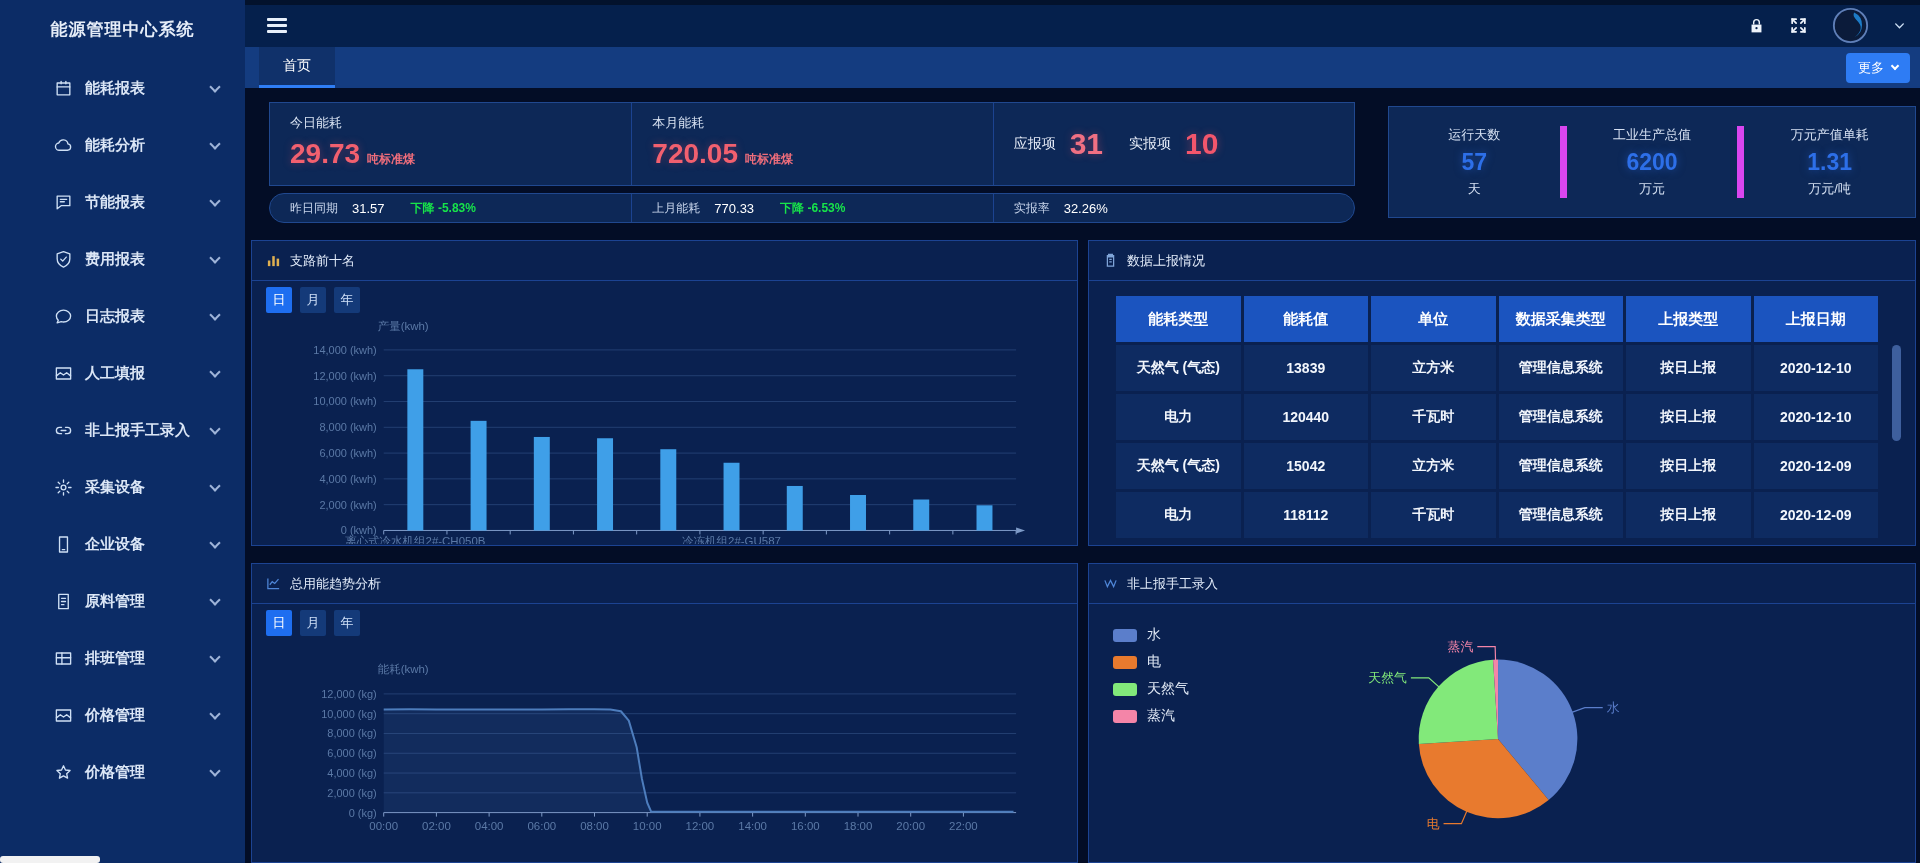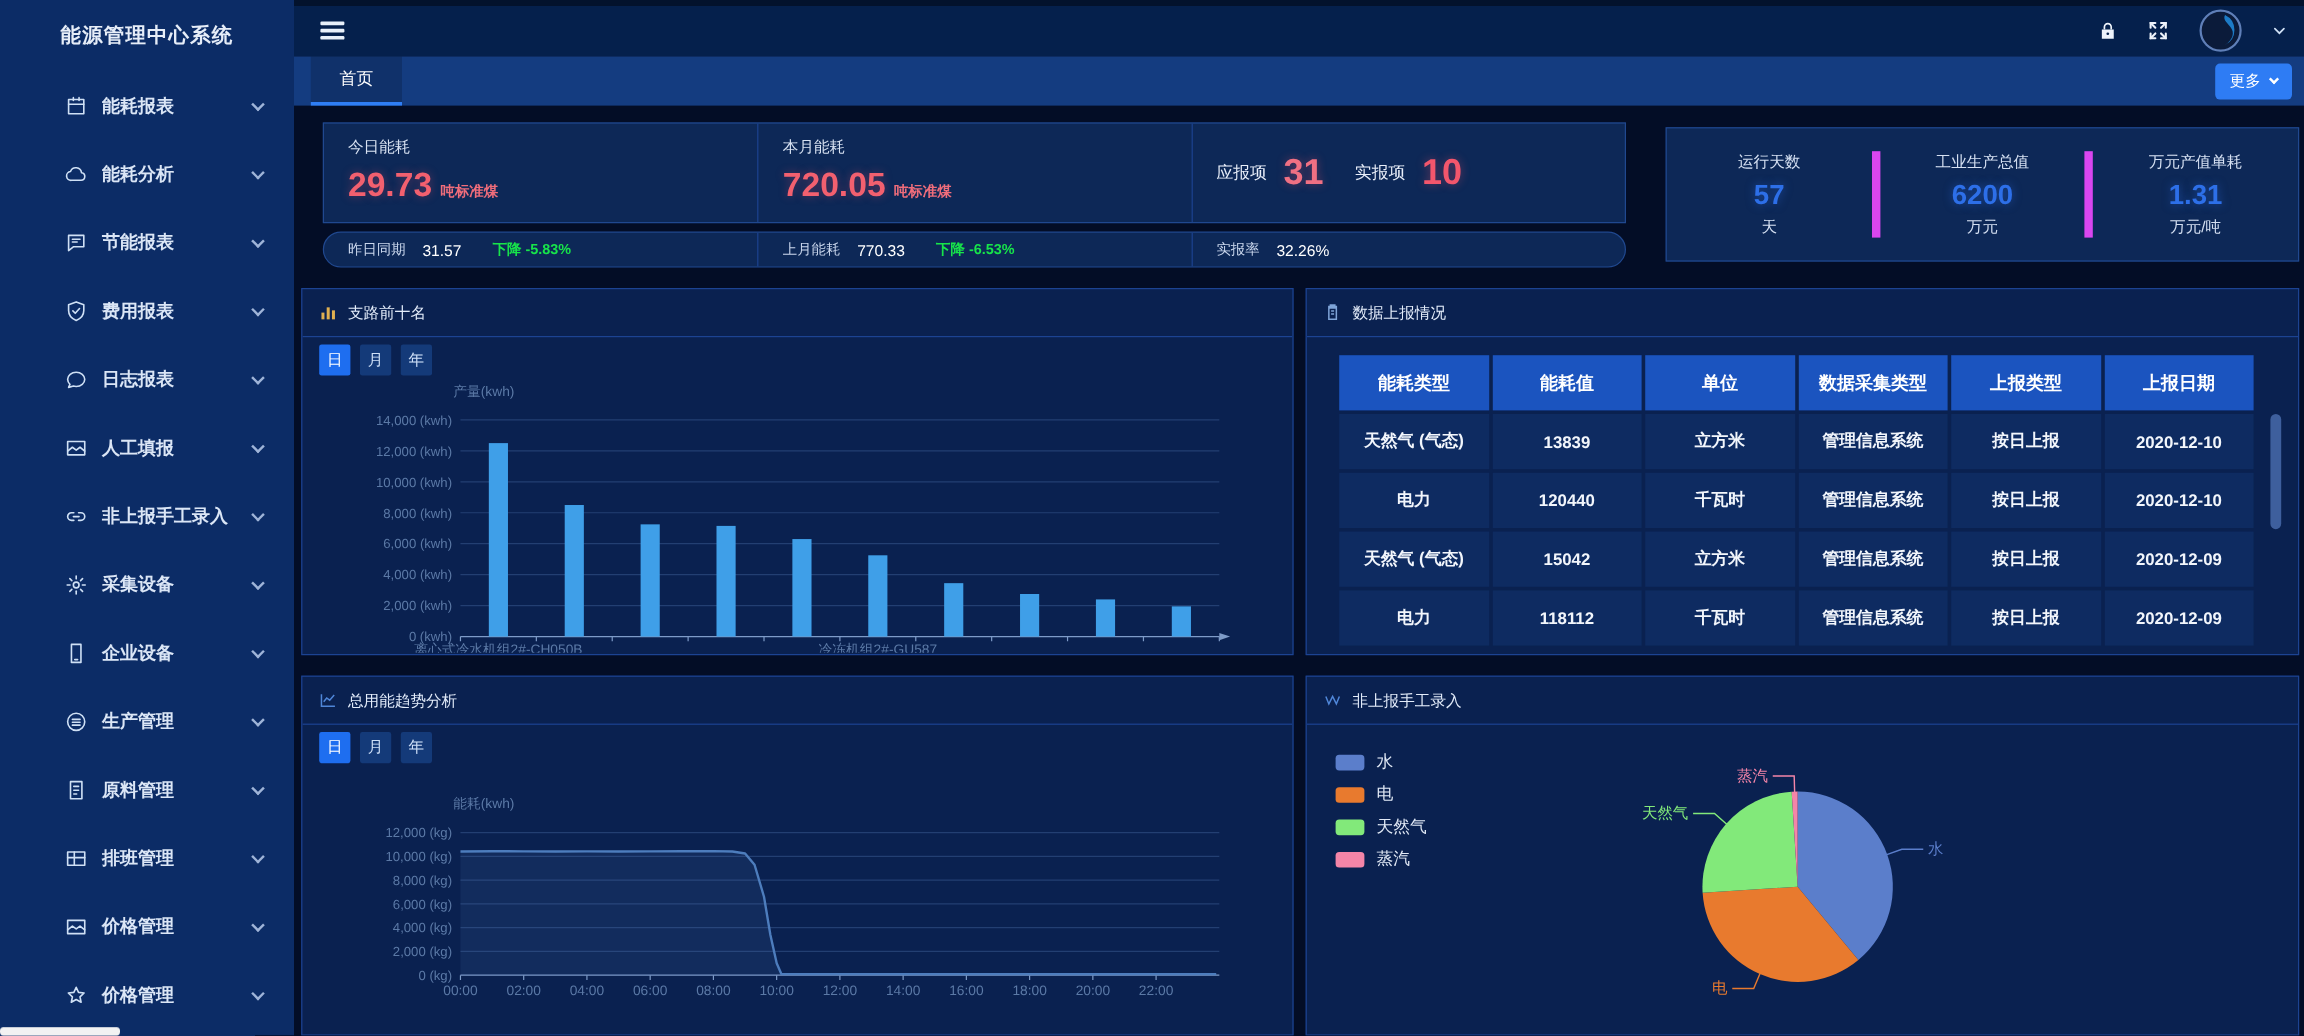--- a/index.html
+++ b/index.html
@@ -203,32 +203,20 @@
           <span class="chev"></span>
         </div>
         <div class="side-item">
           <span class="s-icon">
             <svg viewBox="0 0 24 24" fill="none" stroke="currentColor" stroke-width="1.7" stroke-linecap="round" stroke-linejoin="round">
               <path d="M7 2.5h10v19H7z"></path>
               <path d="M10.5 18.5h3"></path>
             </svg>
           </span>
           <span>企业设备</span>
-          <span class="chev"></span>
-        </div>
-        <div class="side-item">
-          <span class="s-icon">
-            <svg viewBox="0 0 24 24" fill="none" stroke="currentColor" stroke-width="1.7" stroke-linecap="round" stroke-linejoin="round">
-              <path d="M12 3a9 9 0 1 0 0 18 9 9 0 0 0 0-18z"></path>
-              <path d="M8 9.5h8"></path>
-              <path d="M8 12.5h8"></path>
-              <path d="M8 15.5h8"></path>
-            </svg>
-          </span>
-          <span>生产管理</span>
           <span class="chev"></span>
         </div>
         <div class="side-item">
           <span class="s-icon">
             <svg viewBox="0 0 24 24" fill="none" stroke="currentColor" stroke-width="1.7" stroke-linecap="round" stroke-linejoin="round">
               <path d="M6 3h12v18H6z"></path>
               <path d="M9.5 8h5"></path>
               <path d="M9.5 12h5"></path>
               <path d="M9.5 16h3"></path>
             </svg>

